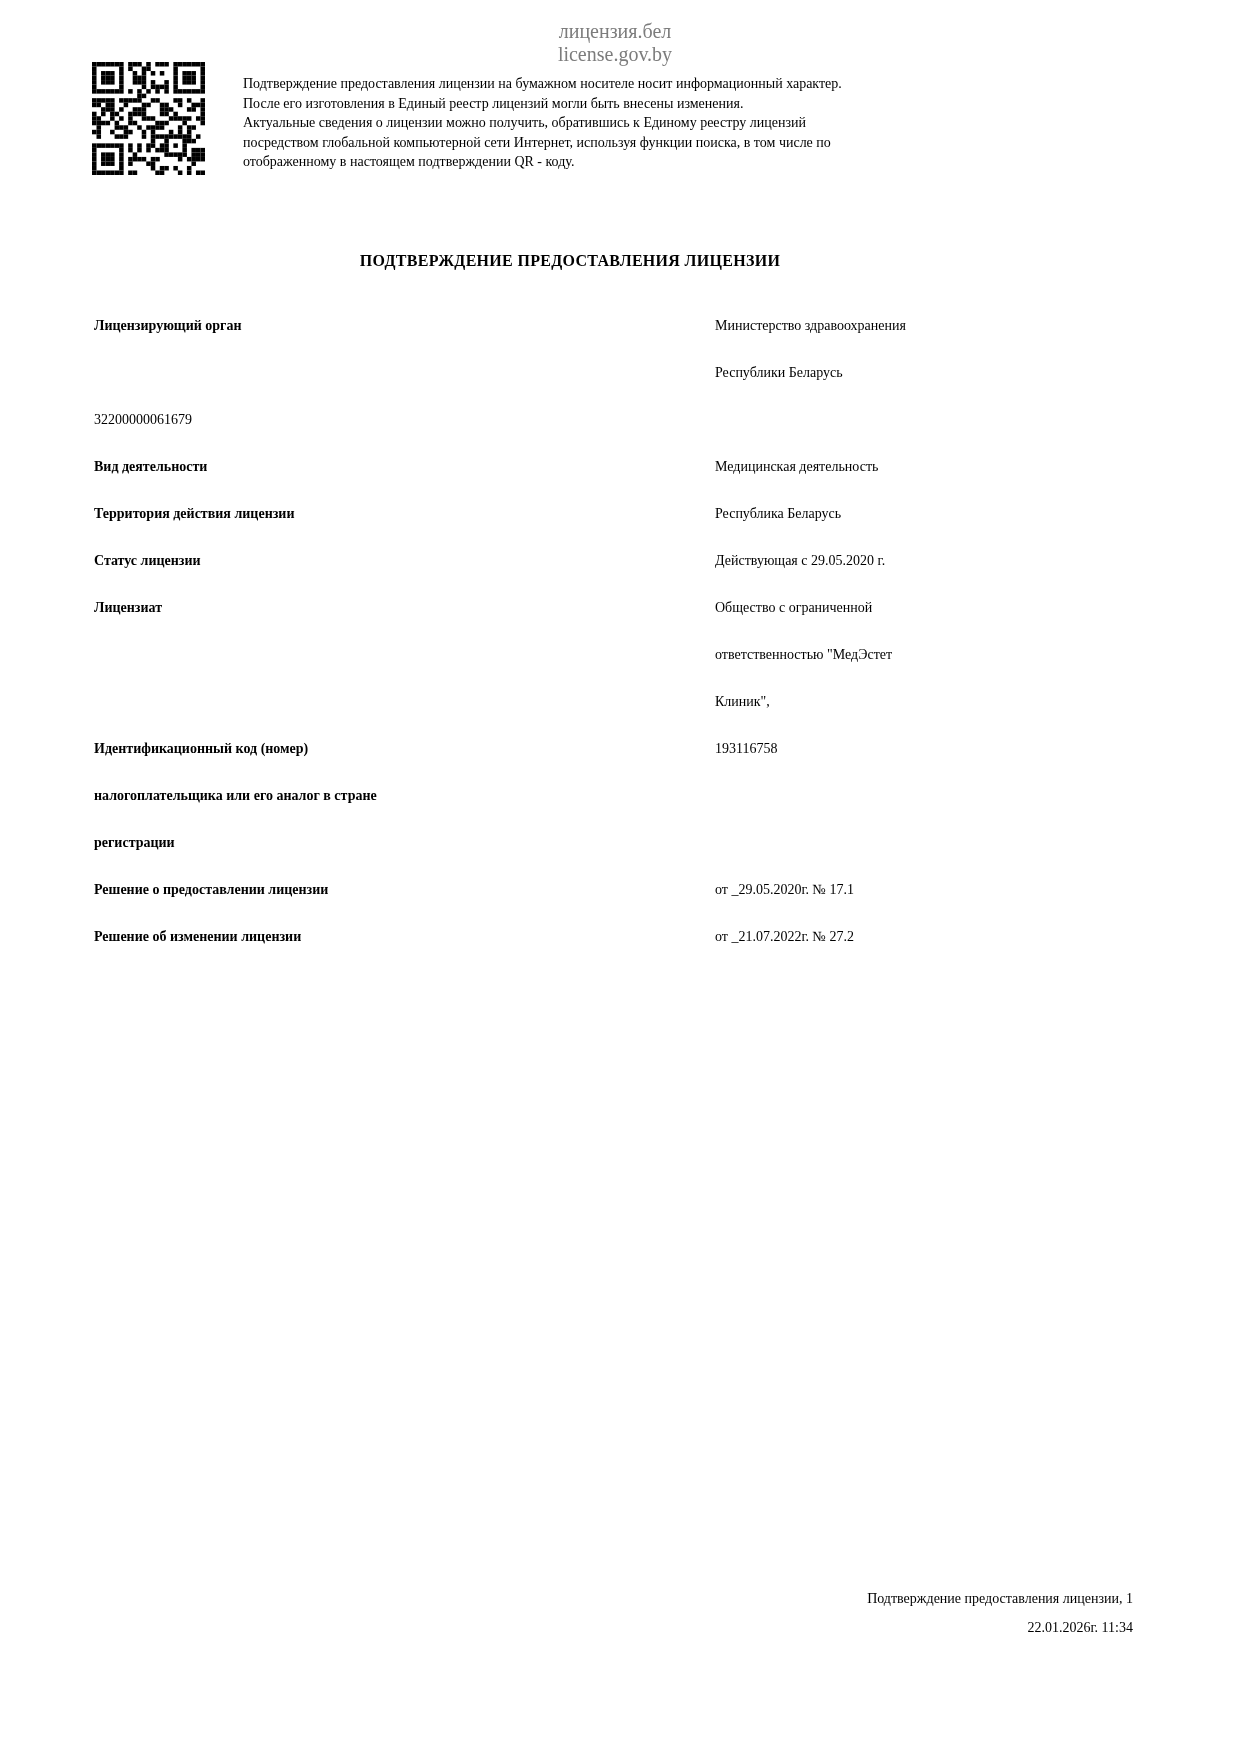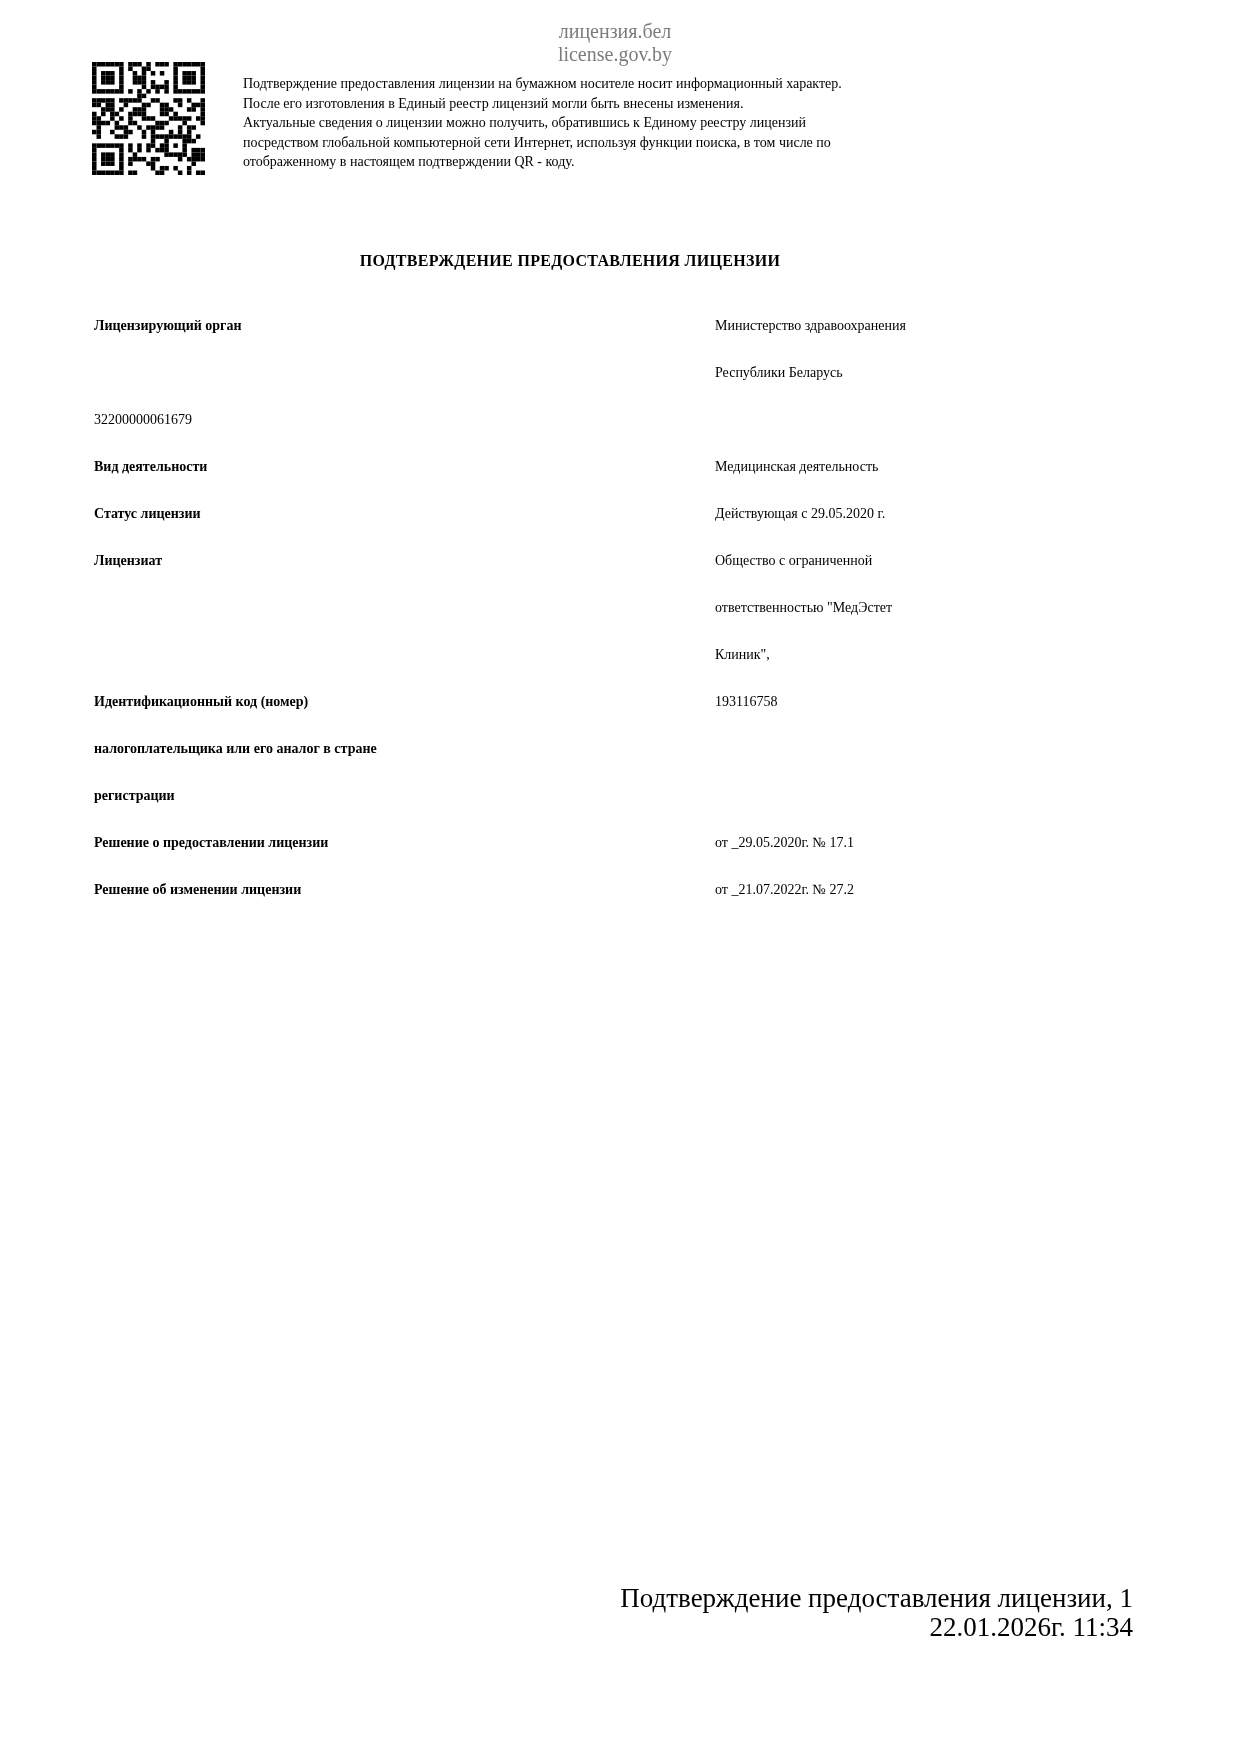--- a/index.html
+++ b/index.html
@@ -24,21 +24,21 @@
   }
   .fields{
     position:absolute;left:94px;top:302px;width:1070px;
     font-size:14px;line-height:47px;
   }
   .row{display:flex;align-items:flex-start;}
   .flabel{width:621px;font-weight:bold;white-space:pre-line;flex:0 0 auto;}
   .fvalue{width:440px;white-space:pre-line;flex:0 0 auto;}
   .page-footer{
     position:absolute;right:107px;top:1584px;text-align:right;
-    font-size:27px;line-height:29px;
+    font-size:14px;line-height:29px;
   }
 </style>
 </head>
 <body>
 
 <div class="site-header">
   <div>лицензия.бел</div>
   <div>license.gov.by</div>
 </div>
 
@@ -371,20 +371,24 @@
 Республики Беларусь</div>
   </div>
   <div class="row">
     <div class="fvalue">32200000061679</div>
   </div>
   <div class="row">
     <div class="flabel">Вид деятельности</div>
     <div class="fvalue">Медицинская деятельность</div>
   </div>
   <div class="row">
+    <div class="flabel">Территория действия лицензии</div>
+    <div class="fvalue">Республика Беларусь</div>
+  </div>
+  <div class="row">
     <div class="flabel">Статус лицензии</div>
     <div class="fvalue">Действующая с 29.05.2020 г.</div>
   </div>
   <div class="row">
     <div class="flabel">Лицензиат</div>
     <div class="fvalue">Общество с ограниченной
 ответственностью "МедЭстет
 Клиник",</div>
   </div>
   <div class="row">

